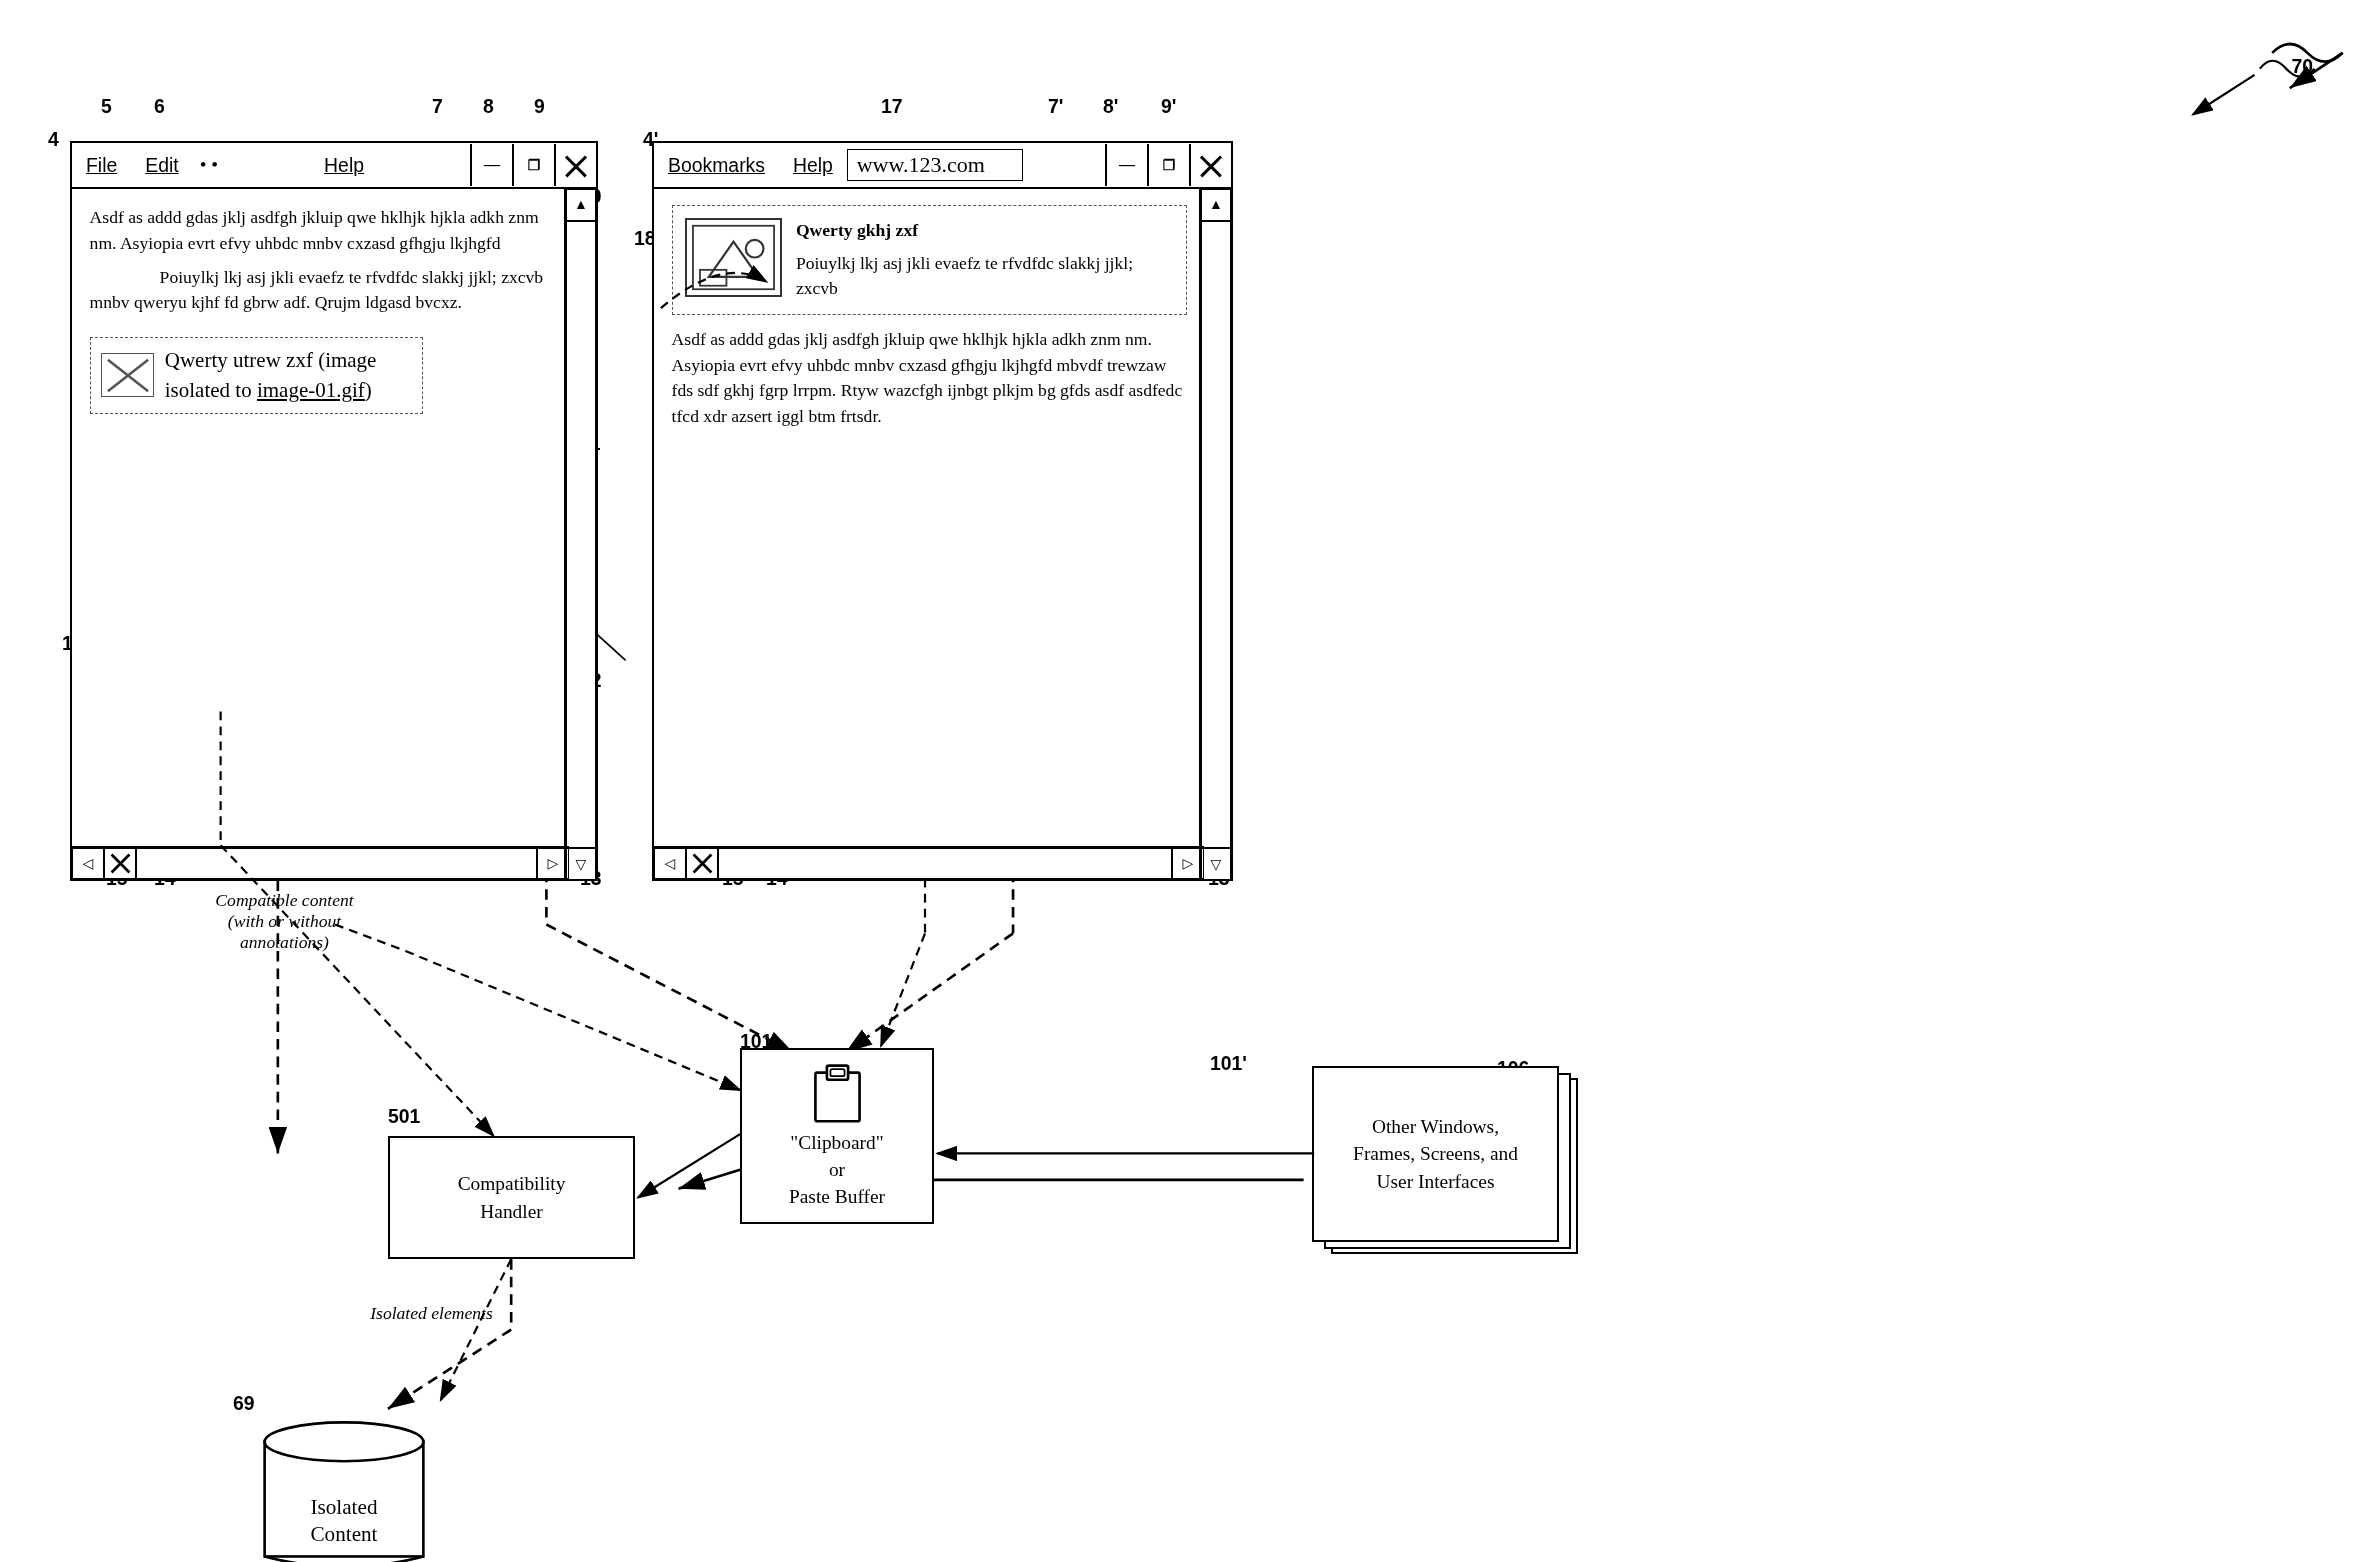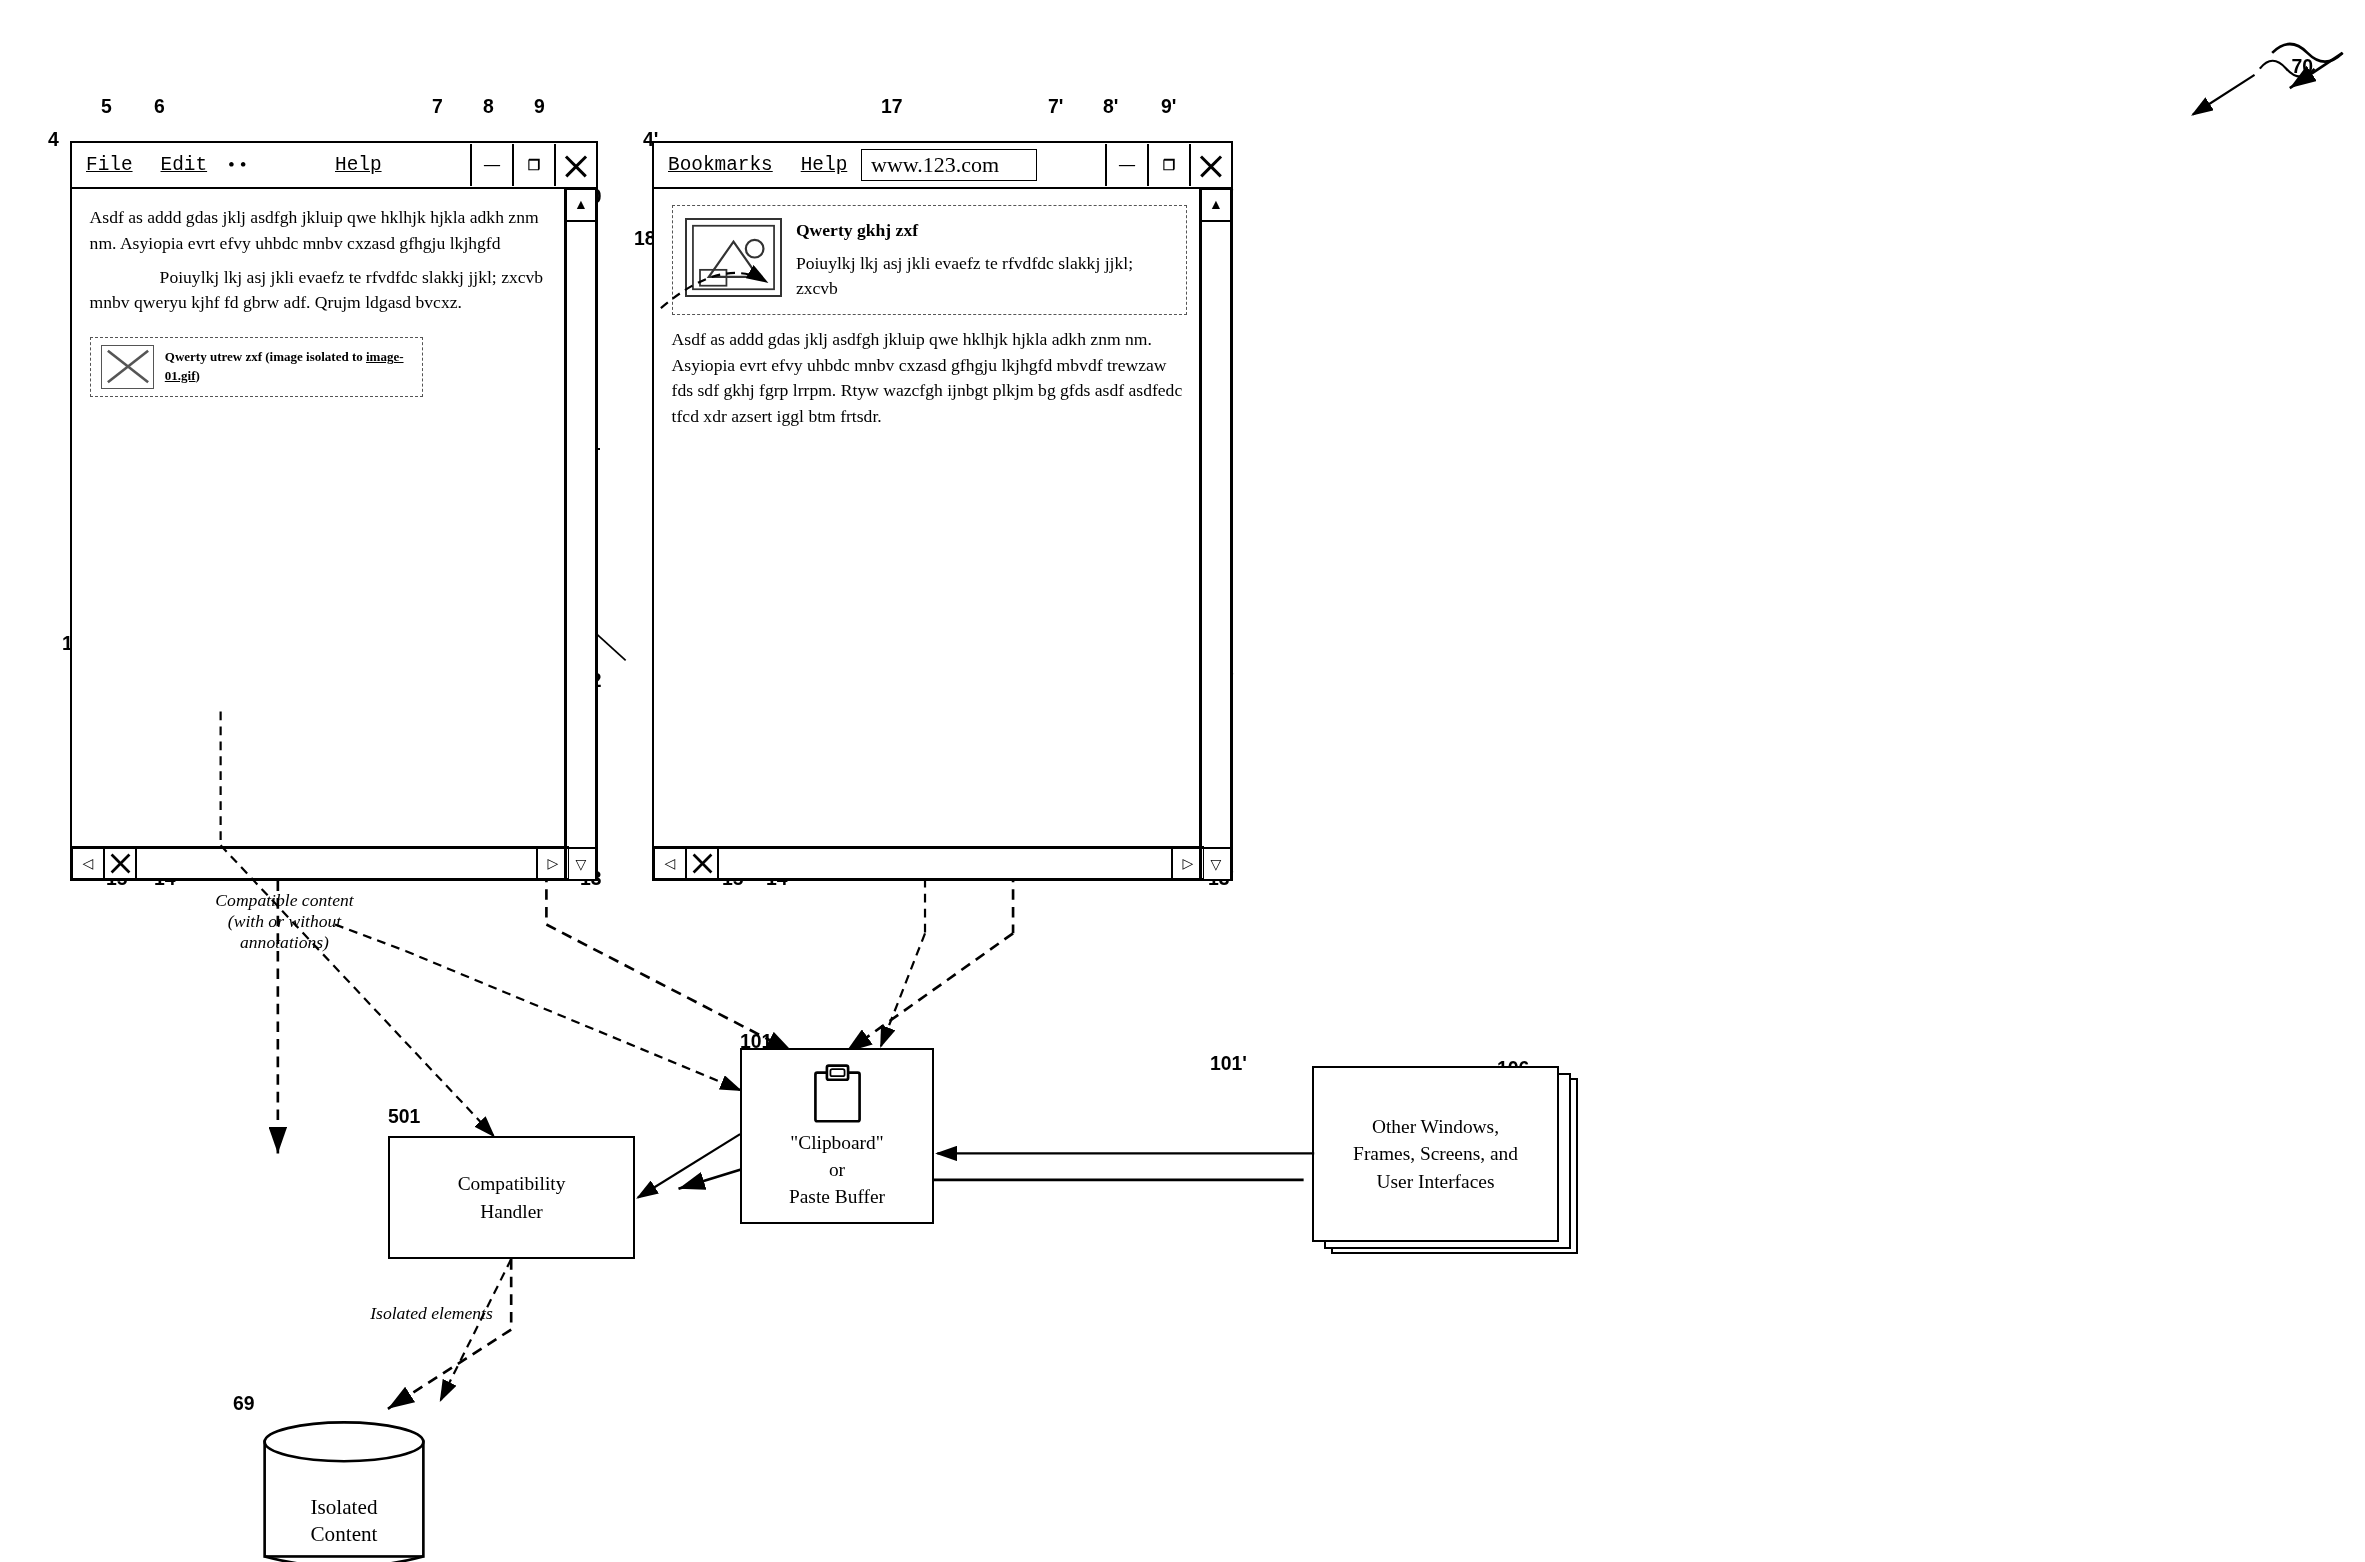--- a/index.html
+++ b/index.html
@@ -32,21 +32,21 @@
       display: flex;
       align-items: center;
       background: #fff;
       height: 46px;
     }
 
     .menu-item {
       padding: 0 14px;
       font-size: 19.4px;
       text-decoration: underline;
-      font-family: Liberation Mono, monospace;
+      font-family: Liberation Sans, sans-serif;
     }
 
     .menu-dots {
       font-size: 19.4px;
       padding-left: 7px;
     }
 
     .titlebar-spacer { flex: 1; }
 
     .titlebar-btn {
@@ -322,21 +322,21 @@
 
     
     <div class="dashed-box">
 
       <div style="width:53px;height:44px;border:1.8px solid #555;position:relative;display:flex;align-items:center;justify-content:center;">
         <svg width="44" height="35" viewBox="0 0 50 40" xmlns="http://www.w3.org/2000/svg">
           <line x1="2" y1="2" x2="48" y2="38" stroke="#555" stroke-width="3"></line>
           <line x1="48" y1="2" x2="2" y2="38" stroke="#555" stroke-width="3"></line>
         </svg>
       </div>
-      <span style="font-size:13px; max-width:247px;font-weight:bold;">Qwerty utrew zxf (image isolated to <span class="underline">image-01.gif</span>)</span>
+      <span style="font-size:21px; max-width:247px;">Qwerty utrew zxf (image isolated to <span class="underline">image-01.gif</span>)</span>
     </div>
   </div>
 
   <div class="scrollbar-v" style="height:691px; top:46px; right:0;">
     <div class="scroll-btn">▲</div>
     <div style="flex:1; width:100%; border:0.9px solid #000;"></div>
     <div class="scroll-btn">▽</div>
   </div>
 
   <div class="scrollbar-h" style="width:497px; bottom:0; left:0; height:33px;">

